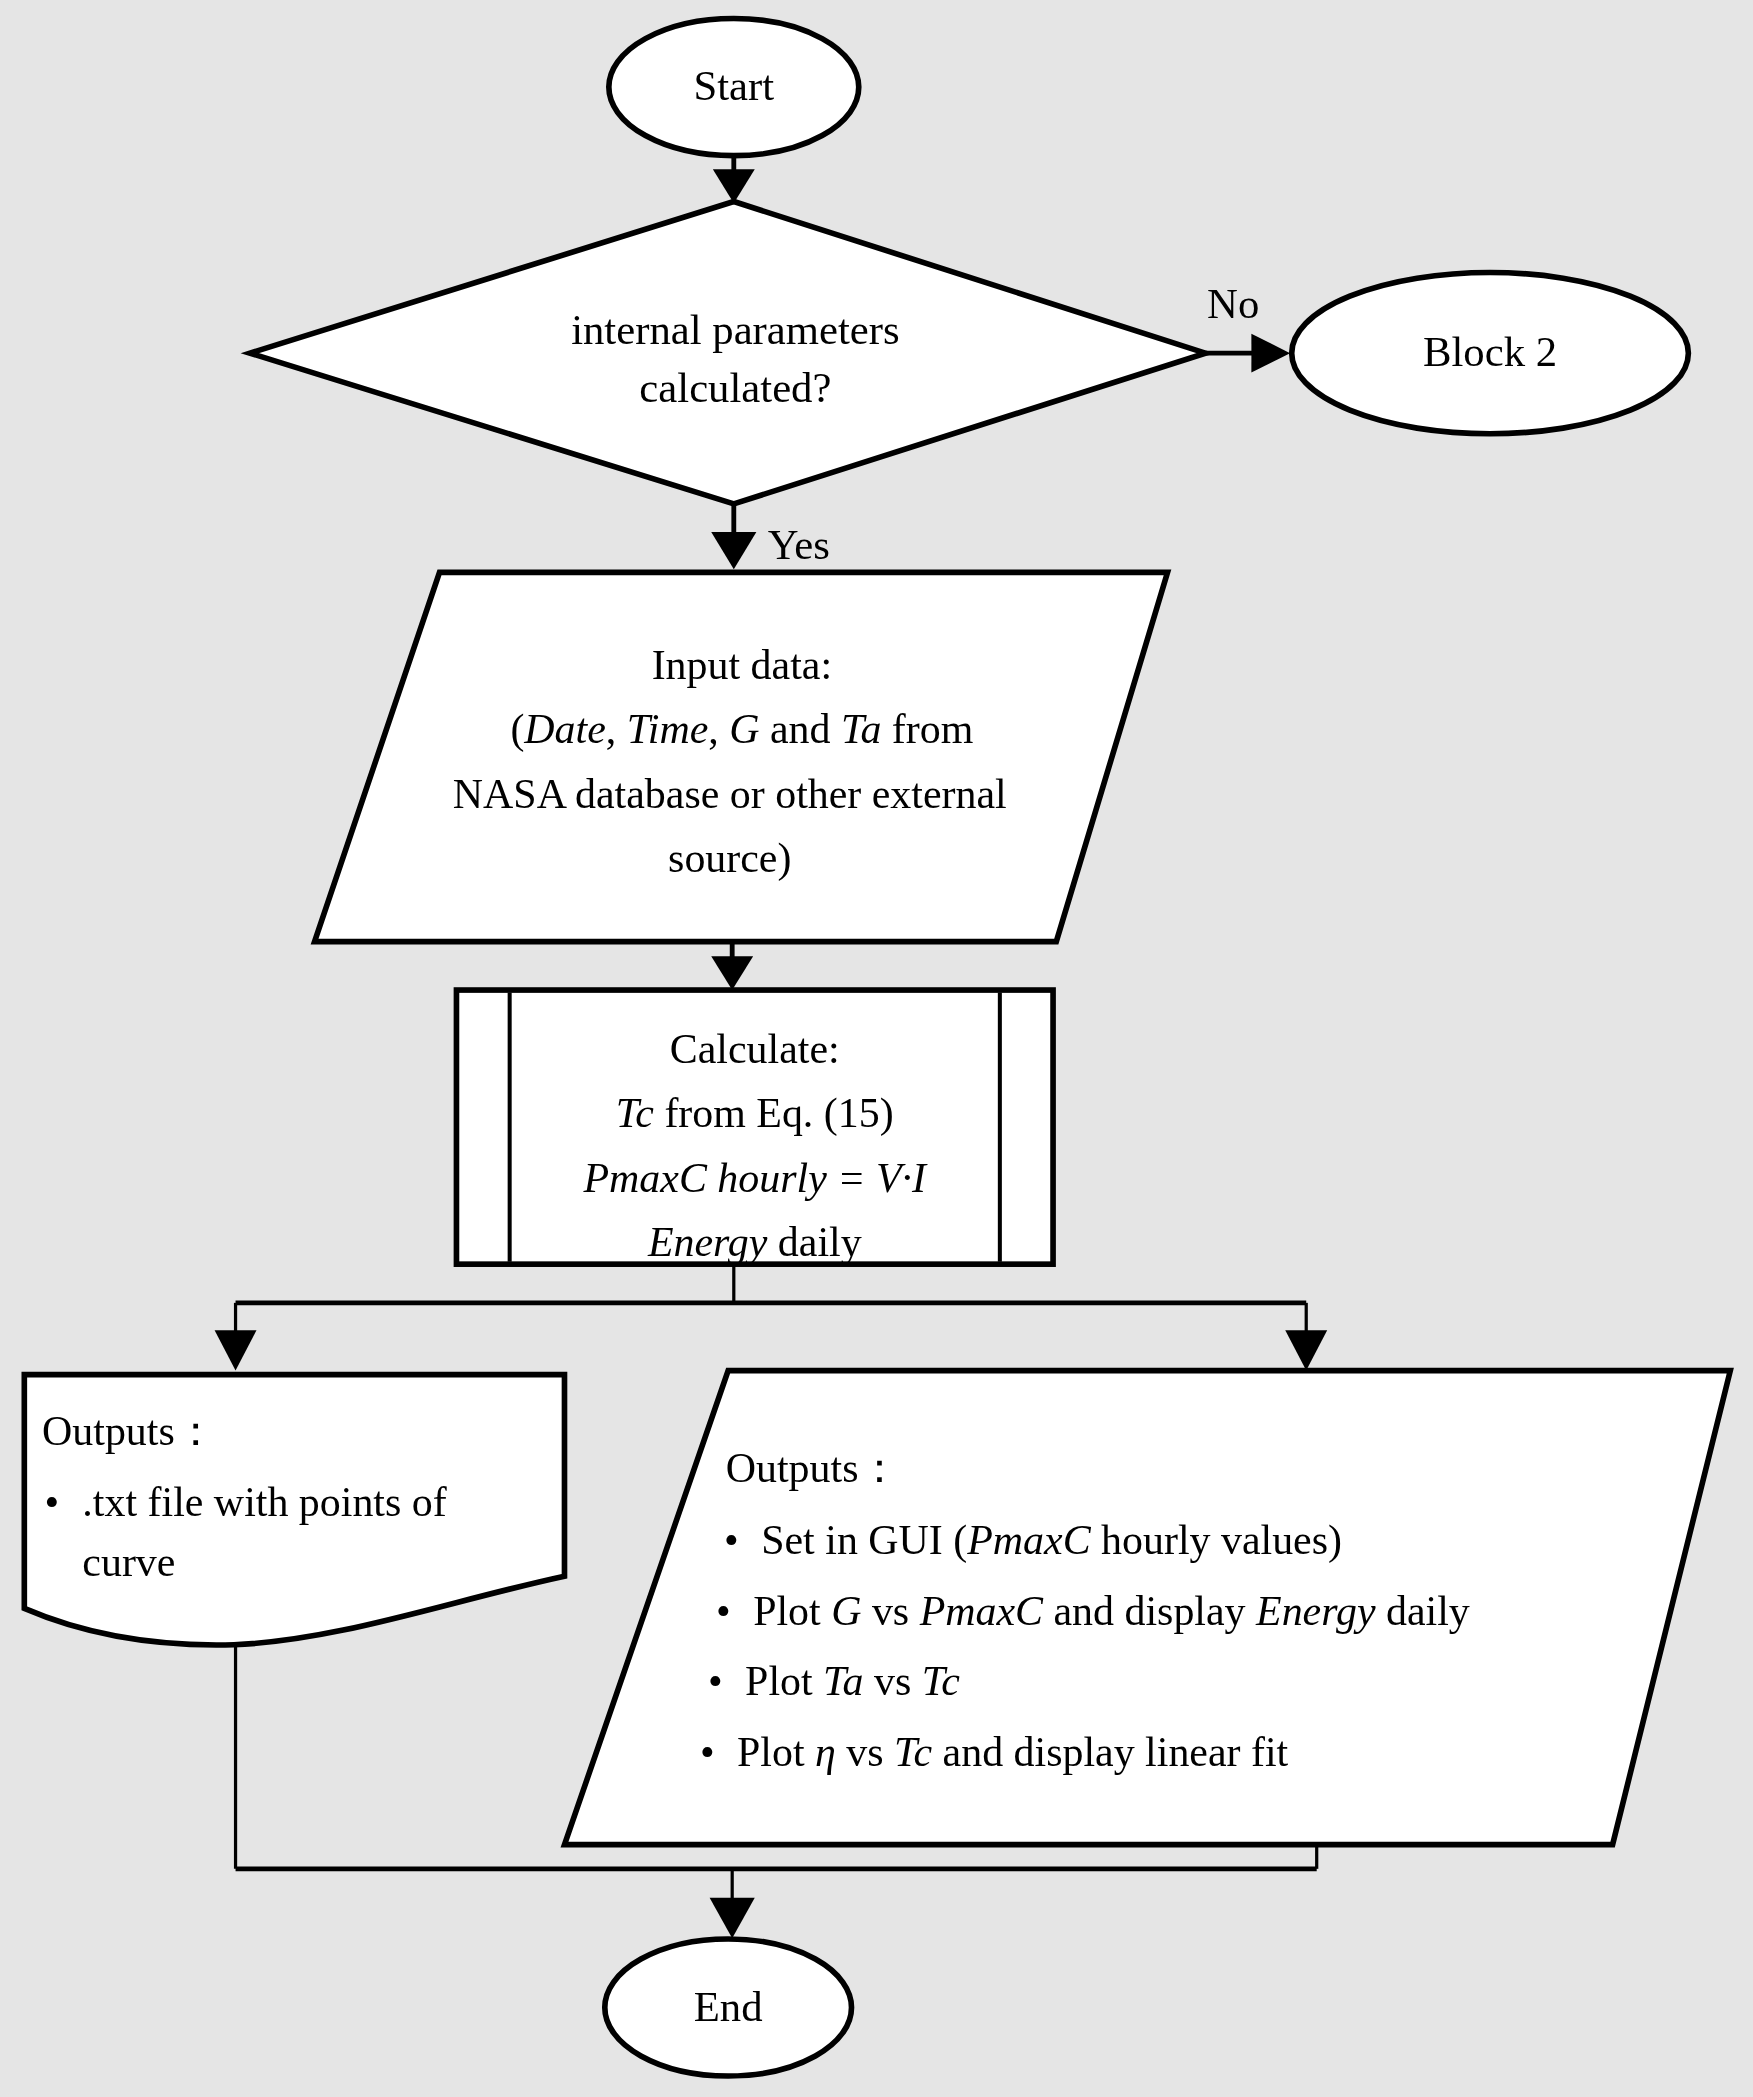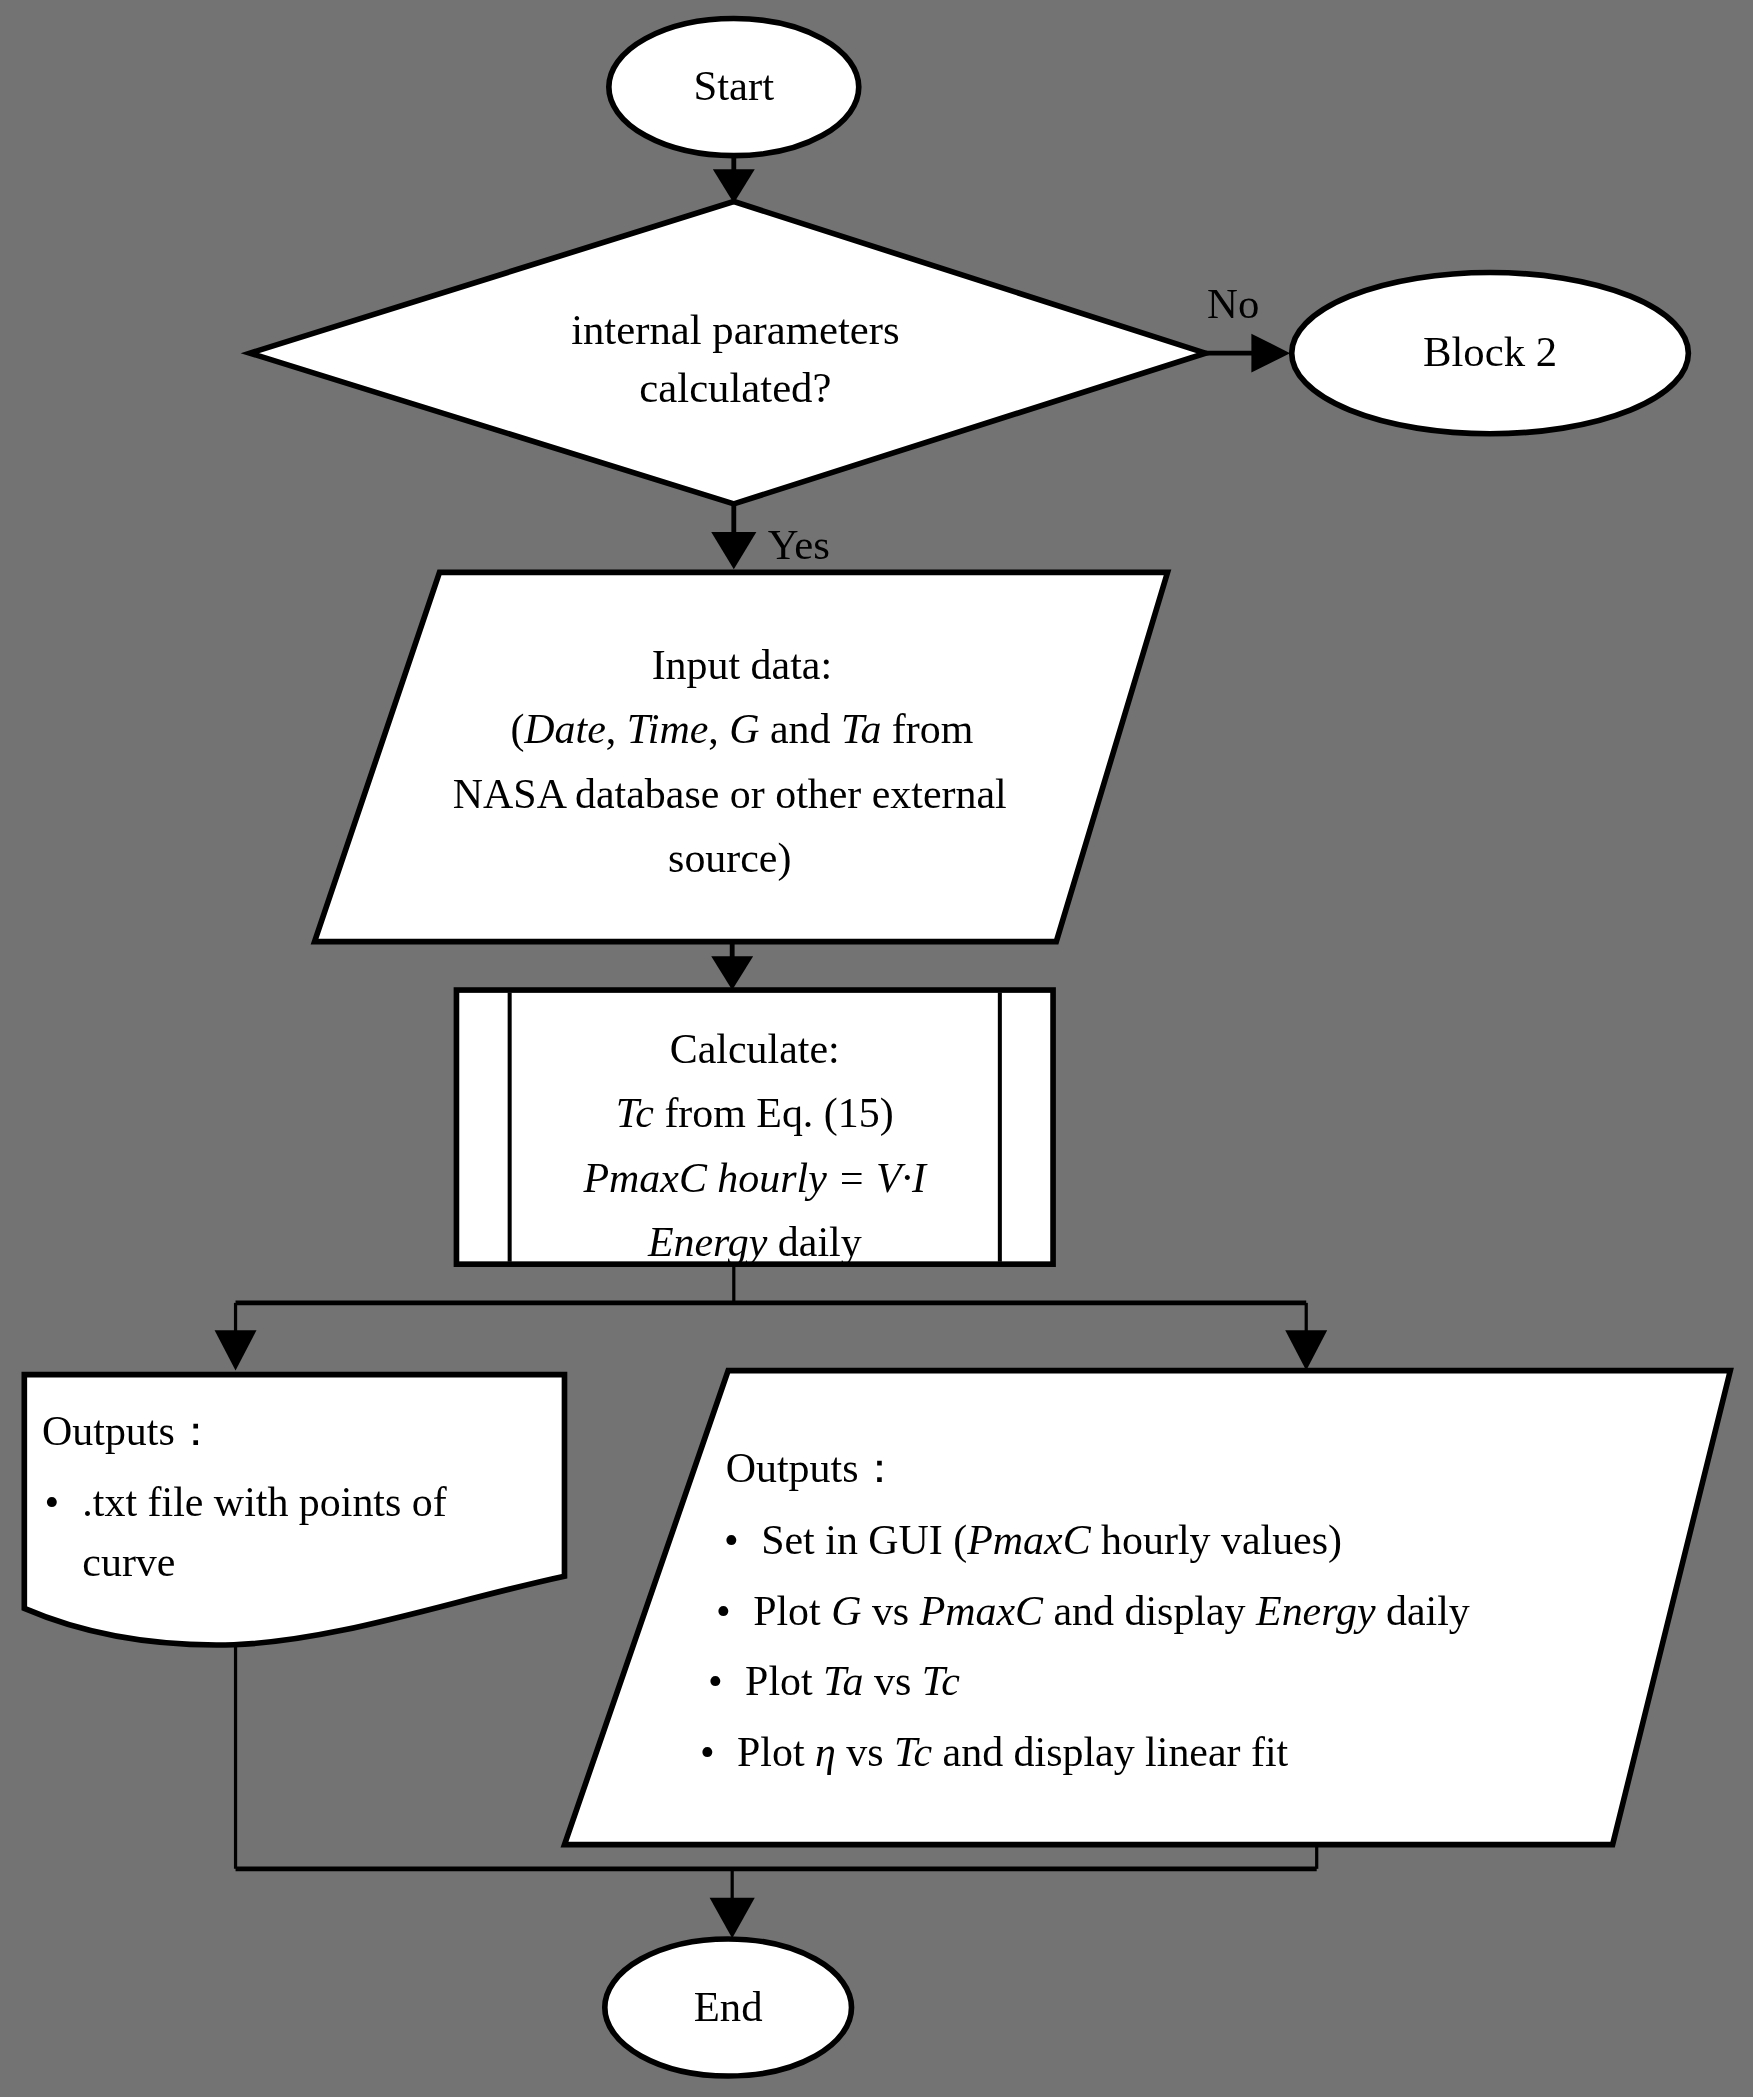--- a/index.html
+++ b/index.html
@@ -7,21 +7,21 @@
     padding: 0;
     background: #ffffff;
   }
   body {
     font-family: "Liberation Serif", "DejaVu Serif", serif;
   }
   #flowchart-root {
     position: relative;
     width: 1753px;
     height: 2097px;
-    background: #737373;
+    background: #e5e5e5;
     overflow: hidden;
   }
   svg.chart-surface {
     display: block;
     width: 1753px;
     height: 2097px;
   }
   .shape-stroke {
     fill: #ffffff;
     stroke: #000000;

